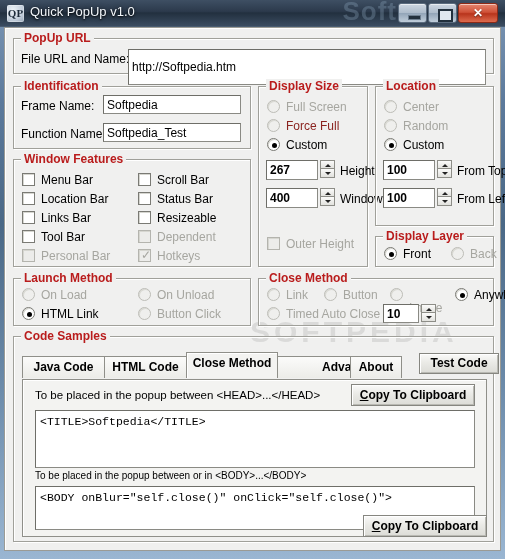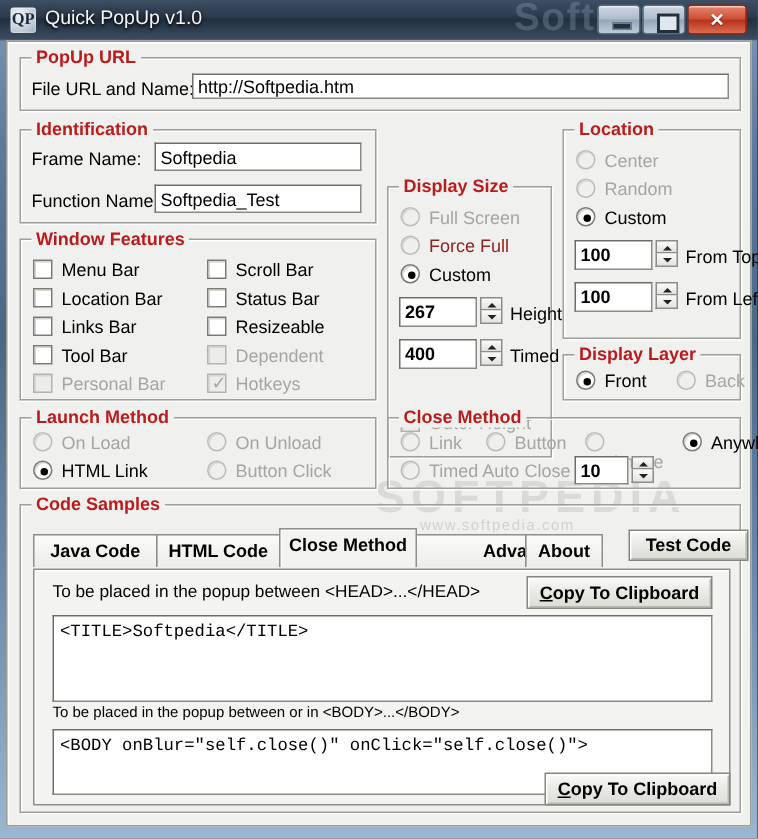--- a/index.html
+++ b/index.html
@@ -157,26 +157,25 @@
       <span class="maxglyph"></span>
     </div>
     <div class="wbtn" id="btn-close">
       <i>✕</i>
     </div>
   </div>
 
   <div id="client">
 
     <div class="wmbig" id="wm-main">SOFTPEDIA</div>
-    <div class="wmbig" id="wm-sub">www.softpedia.com</div>
 
     <div class="grp" style="left:8px;top:10px;width:481px;height:36px;">
       <div class="cap">PopUp URL</div>
       <div class="lbl" style="left:7px;top:13px;">File URL and Name:</div>
-      <input class="tin" style="left: 114px; top: 10px; width: 358px; height: 17px;" value="http://Softpedia.htm">
+      <input class="tin" style="left: 114px; top: 10px; width: 358px; height: 36px;" value="http://Softpedia.htm">
     </div>
 
     <div class="grp" style="left:8px;top:58px;width:238px;height:63px;">
       <div class="cap">Identification</div>
       <div class="lbl" style="left:7px;top:12px;">Frame Name:</div>
       <input class="tin" style="left: 89px; top: 8px; width: 138px; height: 19px;" value="Softpedia">
       <div class="lbl" style="left:7px;top:40px;">Function Name:</div>
       <input class="tin" style="left: 89px; top: 36px; width: 138px; height: 19px;" value="Softpedia_Test">
     </div>
 
@@ -219,21 +218,21 @@
             <span class="dot"></span>
           </div>
           <div class="lbl" style="left: 27px; top: 28px;">HTML Link</div>
           <div class="rd dis" style="left: 124px; top: 9px;"></div>
           <div class="lbl dis" style="left: 143px; top: 9px;">On Unload</div>
           <div class="rd dis" style="left: 124px; top: 28px;"></div>
           <div class="lbl dis" style="left: 143px; top: 28px;">Button Click</div>
         </div>
     </div>
 
-    <div class="grp" style="left:253px;top:58px;width:110px;height:181px;margin-top:38px;">
+    <div class="grp" style="left:253px;top:58px;width:110px;height:181px;">
       <div class="cap">Display Size</div>
       <div id="ds-host">
           <div class="rd dis" style="left: 8px; top: 13px;"></div>
           <div class="lbl dis" style="left: 27px; top: 13px;">Full Screen</div>
           <div class="rd dis" style="left: 8px; top: 32px;"></div>
           <div class="lbl dis" style="color: rgb(139, 36, 32); left: 27px; top: 32px;">Force Full</div>
           <div class="rd" style="left: 8px; top: 51px;">
             <span class="dot"></span>
           </div>
           <div class="lbl" style="left: 27px; top: 51px;">Custom</div>
@@ -252,21 +251,21 @@
 
       <input class="tin" style="left: 7px; top: 101px; width: 52px; height: 20px; font-weight: bold;" value="400">
       <div class="spin" style="left:61px;top:101px;height:18px;">
         <div class="sb up">
             <span class="ar"></span>
           </div>
         <div class="sb dn">
             <span class="ar"></span>
           </div>
       </div>
-      <div class="lbl" style="left:81px;top:105px;">Timed</div>
+      <div class="lbl" style="left:81px;top:105px;">Window</div>
 
       <div class="cb dis" style="left:8px;top:150px;"></div>
       <div class="lbl dis" style="left:27px;top:150px;">Outer Height</div>
     </div>
 
     <div class="grp" style="left:253px;top:250px;width:236px;height:48px;">
       <div class="cap">Close Method</div>
       <div id="cm-host">
           <div class="rd dis" style="left: 8px; top: 9px;"></div>
           <div class="lbl dis" style="left: 27px; top: 9px;">Link</div>

